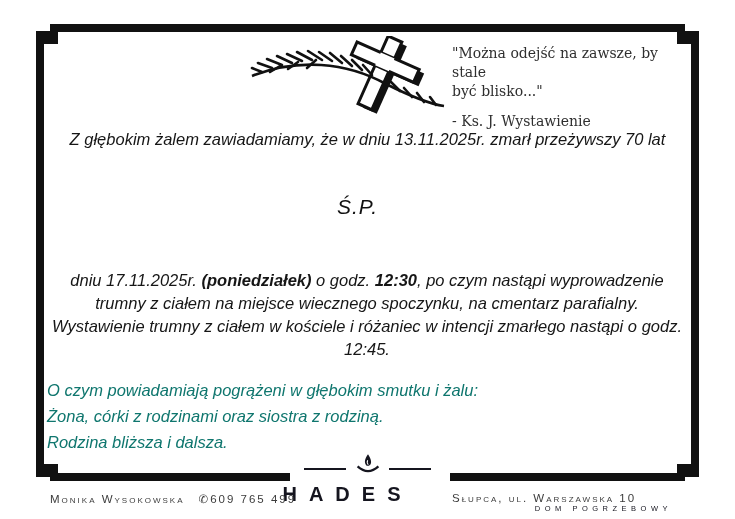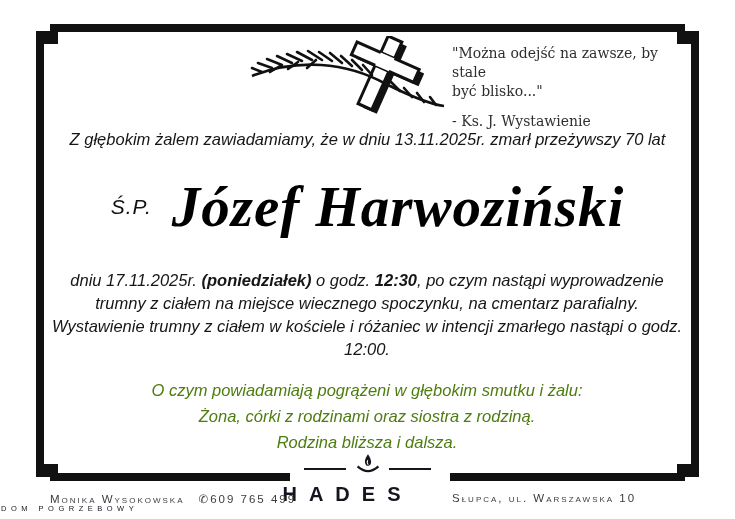--- a/index.html
+++ b/index.html
@@ -27,31 +27,31 @@
   
   .name-row{position:absolute;left:0;top:176px;width:735px;display:flex;
             justify-content:center;align-items:flex-start;}
   .sp{font-style:italic;font-size:21px;color:#111;margin-top:19px;margin-right:20px;letter-spacing:1px;}
   .deceased{font-family:"Liberation Serif",serif;font-weight:bold;font-style:italic;
             font-size:57px;color:#000;line-height:62px;letter-spacing:1px;}
   
   .notice{position:absolute;left:47px;top:269px;width:640px;text-align:center;
           font-style:italic;font-size:16.5px;line-height:23px;color:#161616;}
   .b{font-weight:bold;}
-  .closing{position:absolute;left:47px;top:377px;width:640px;text-align:center;
-           font-style:italic;font-size:16.5px;line-height:26px;color:#4d7c0f;}
+  .closing{position:absolute;left:47px;top:377px;width:640px;
+           font-style:italic;font-size:16.5px;line-height:26px;color:#0f766e;}
   
   .flame-wrap{position:absolute;left:355px;top:453px;width:26px;height:25px;}
   .logo-line{position:absolute;top:468px;width:42px;height:2px;background:#15151f;}
   .logo-line-l{left:304px;}
   .logo-line-r{left:389px;}
   .brand{position:absolute;left:0;top:483px;width:683px;text-align:center;
          font-weight:bold;font-size:20px;letter-spacing:12px;padding-left:12px;
          box-sizing:border-box;color:#15151f;}
-  .brand-sub{position:absolute;left:0;top:504px;width:672px;text-align:left;
+  .brand-sub{position:absolute;left:0;top:504px;width:672px;text-align:right;
          font-size:7.5px;letter-spacing:4.5px;padding-left:1px;box-sizing:border-box;color:#15151f;}
   .foot-left{position:absolute;left:50px;top:492px;font-variant:small-caps;
              font-size:11.5px;letter-spacing:2px;color:#3c3c3c;white-space:nowrap;}
   .foot-left .phone{margin-left:14px;}
   .foot-right{position:absolute;left:452px;top:492px;width:235px;font-variant:small-caps;
               font-size:11.5px;letter-spacing:2px;color:#3c3c3c;white-space:nowrap;}
   svg{display:block;}
 </style>
 </head>
 <body>
@@ -111,28 +111,27 @@
   <div class="quote">
     <div>"Można odejść na zawsze, by stale</div>
     <div>być blisko..."</div>
     <div class="quote-author">- Ks. J. Wystawienie</div>
   </div>
 
   <div class="intro">Z głębokim żalem zawiadamiamy, że w dniu 13.11.2025r. zmarł przeżywszy 70 lat</div>
 
   <div class="name-row">
     <span class="sp">Ś.P.</span>
-    <span class="deceased">Józef Harwoziński</span>
   </div>
 
   <div class="notice">
     <div><span>dniu 17.11.2025r. </span><span class="b">(poniedziałek)</span><span> o godz. </span><span class="b">12:30</span><span>, po czym nastąpi wyprowadzenie</span></div>
     <div>trumny z ciałem na miejsce wiecznego spoczynku, na cmentarz parafialny.</div>
     <div>Wystawienie trumny z ciałem w kościele i różaniec w intencji zmarłego nastąpi o godz.</div>
-    <div>12:00.</div>
+    <div>12:45.</div>
   </div>
 
   <div class="closing">
     <div>O czym powiadamiają pogrążeni w głębokim smutku i żalu:</div>
     <div>Żona, córki z rodzinami oraz siostra z rodziną.</div>
     <div>Rodzina bliższa i dalsza.</div>
   </div>
 
   <div class="flame-wrap">
     <svg width="26" height="25" viewBox="0 0 30 28">

